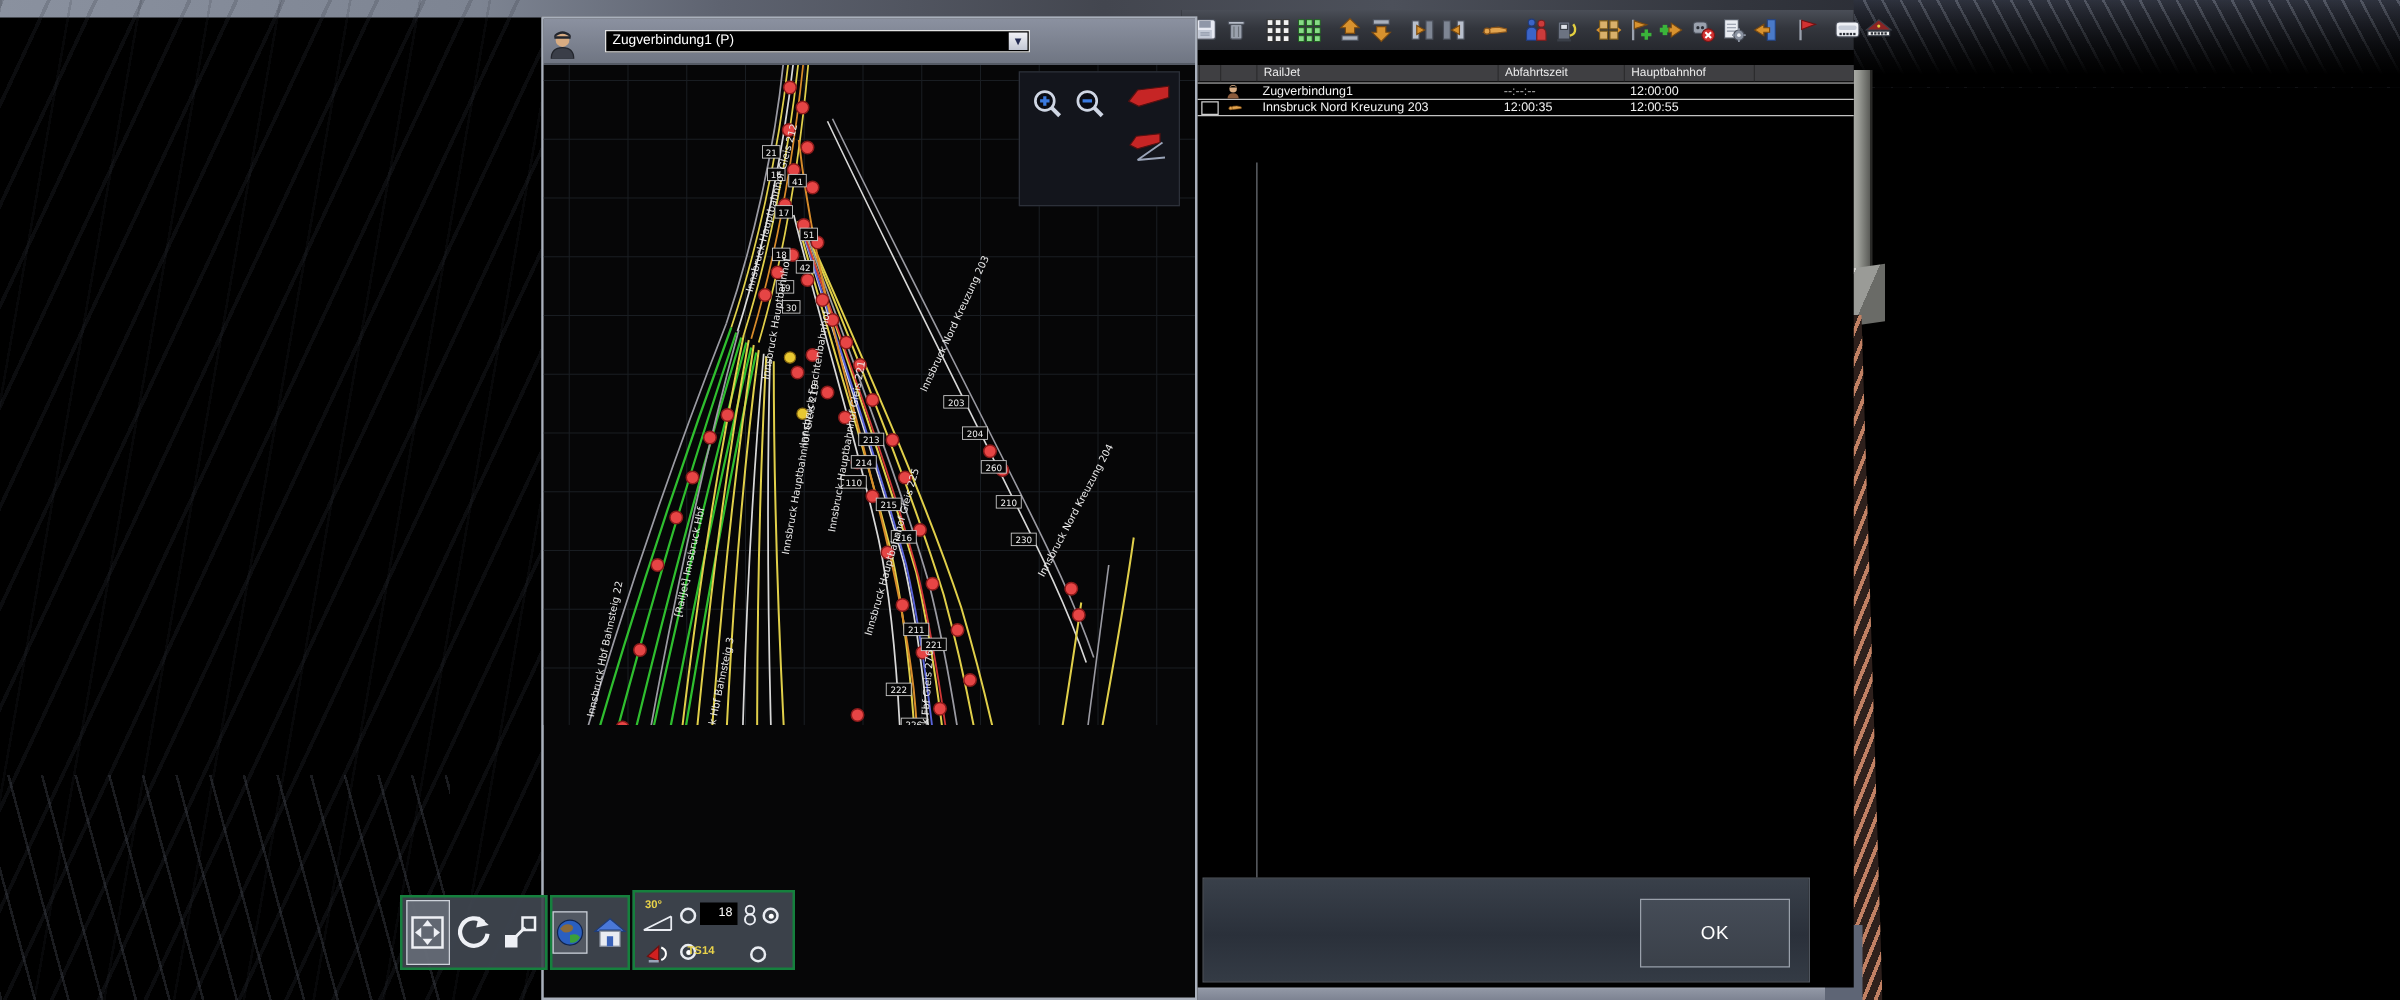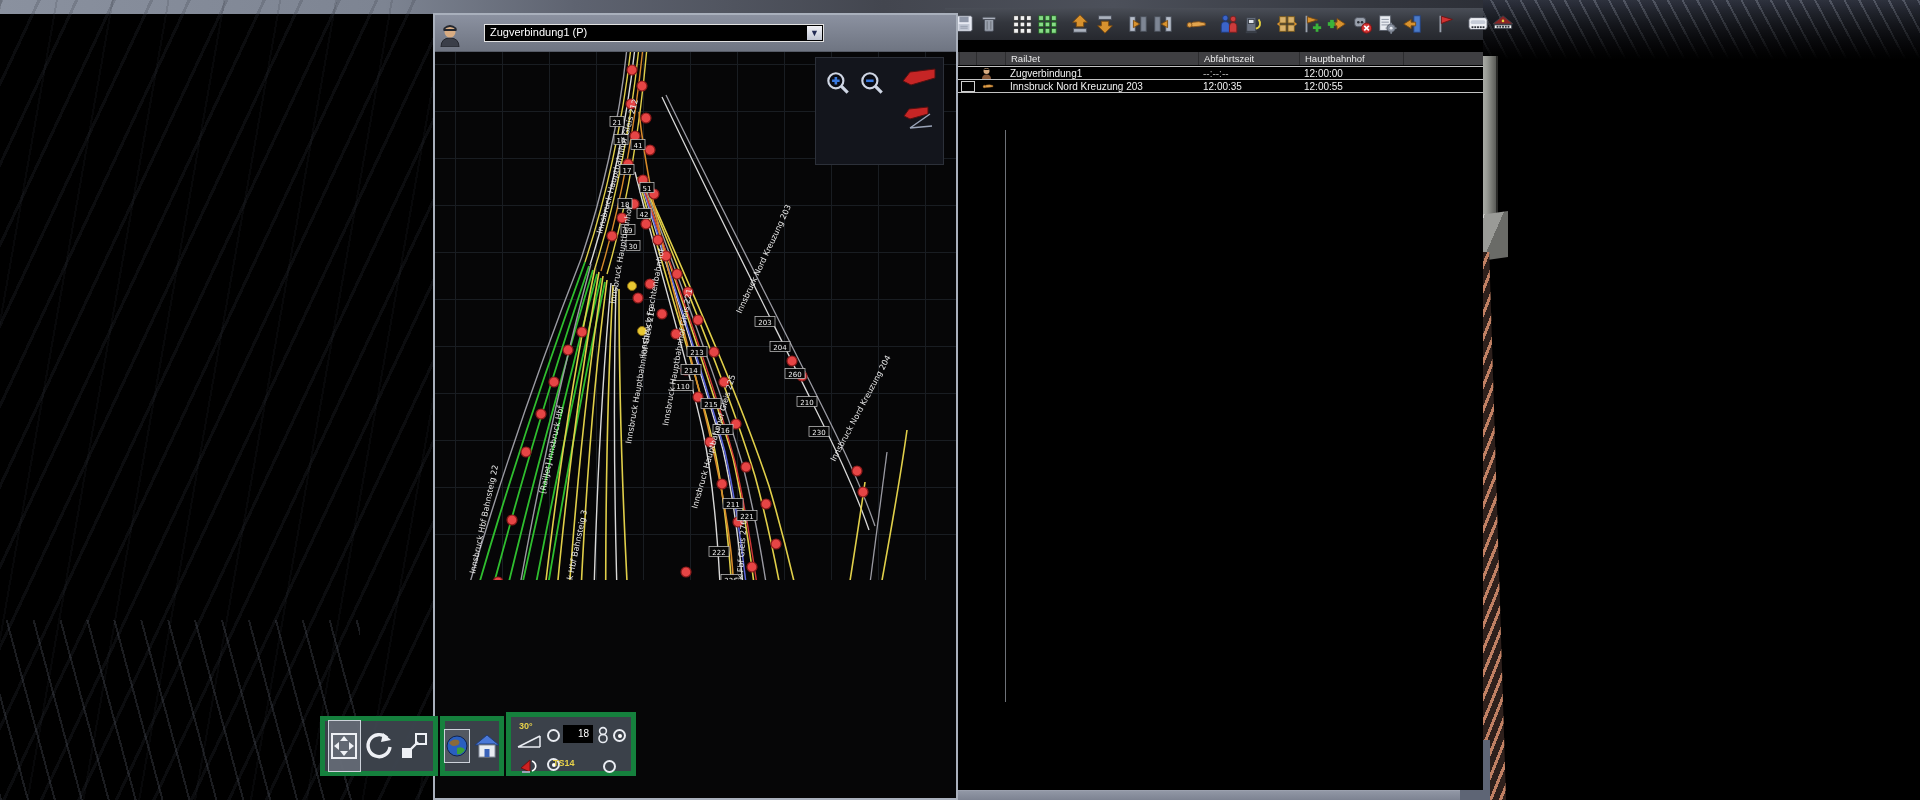--- a/index.html
+++ b/index.html
@@ -48,21 +48,21 @@
   #trackmap{position:absolute;left:0;top:0;}
   .maplabel{fill:#e9e9e9;font:8px "DejaVu Sans",sans-serif;}
   .mapnum{fill:#f0f0f0;font:7px "DejaVu Sans",sans-serif;}
   .marker-label{fill:#f4f4f4;font:9px "DejaVu Sans",sans-serif;}
 
   #minimap-panel{position:absolute;right:12px;top:5px;width:127px;height:106px;background:#13151c;
     border:1px solid #2c3039;}
   .inset-btn{position:absolute;width:28px;height:28px;cursor:pointer;}
 
   
-  .fpanel{background:rgba(64,70,80,.92);border:5px solid #15803d;box-sizing:border-box;z-index:30;}
+  .fpanel{background:rgba(64,70,80,.92);border:2px solid #15803d;box-sizing:border-box;z-index:30;}
   #nav-panel{left:320px;top:716px;width:118px;height:60px;display:flex;align-items:center;padding:3px;gap:2px;}
   .nav-btn{width:37px;height:52px;display:flex;align-items:center;justify-content:center;}
   .nav-btn.sel{background:rgba(170,176,188,.35);border:1px solid #cdd2da;box-sizing:border-box;}
   #view-panel{left:440px;top:716px;width:64px;height:60px;display:flex;align-items:center;justify-content:center;gap:4px;}
   .view-btn{width:28px;height:34px;display:flex;align-items:center;justify-content:center;}
   .view-btn.framed{border:1px solid #cdd2da;background:rgba(150,158,170,.25);box-sizing:border-box;}
   #control-panel{left:506px;top:712px;width:130px;height:64px;position:absolute;}
   .ring{position:absolute;width:13px;height:13px;border:2px solid #e9ecf2;border-radius:50%;box-sizing:border-box;}
   .ring.sel::after{content:"";position:absolute;left:2.5px;top:2.5px;width:4px;height:4px;border-radius:50%;background:#fff;}
   .ylabel{position:absolute;color:#e8d24a;font-size:9px;font-weight:bold;}
@@ -638,13 +638,16 @@
       </div>
       <div class="cell">Innsbruck Nord Kreuzung 203</div>
       <div class="cell">12:00:35</div>
       <div class="cell">12:00:55</div>
       <div class="cell"></div>
     </div>
   </div>
 
   <div id="tt-vline"></div>
 
+  <div id="tt-footer">
+    <div id="ok-button">OK</div>
+  </div>
 </div>
 
 </body></html>

